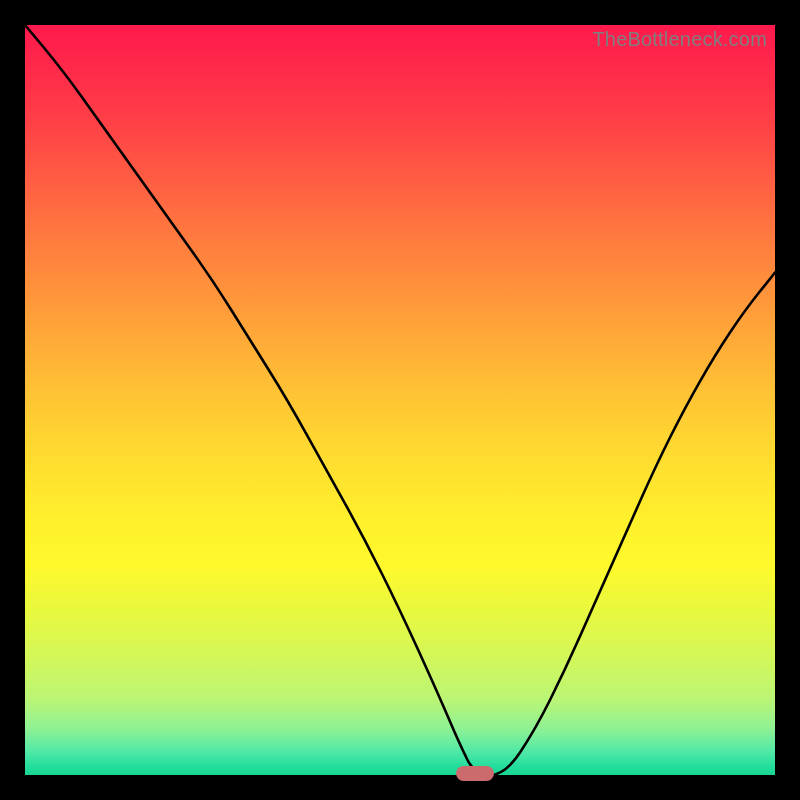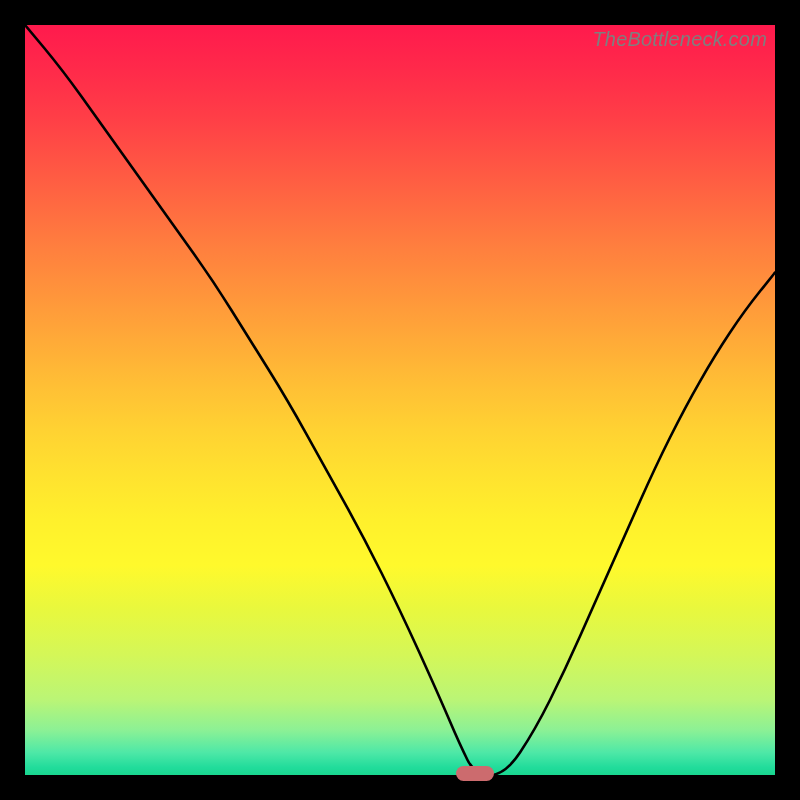--- a/index.html
+++ b/index.html
@@ -48,21 +48,20 @@
   }
   .watermark {
     position: absolute;
     top: 3px;
     right: 8px;
     color: #7f7f7f;
     font-size: 20px;
     font-weight: 400;
     letter-spacing: 0.2px;
     z-index: 5;
-    font-style: italic;
   }
   svg.curve {
     position: absolute;
     left: 0;
     top: 0;
     width: 750px;
     height: 750px;
     z-index: 3;
   }
   .marker {

